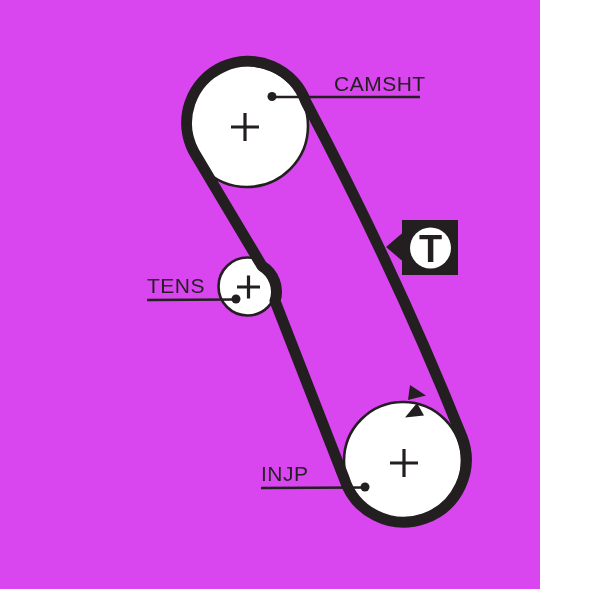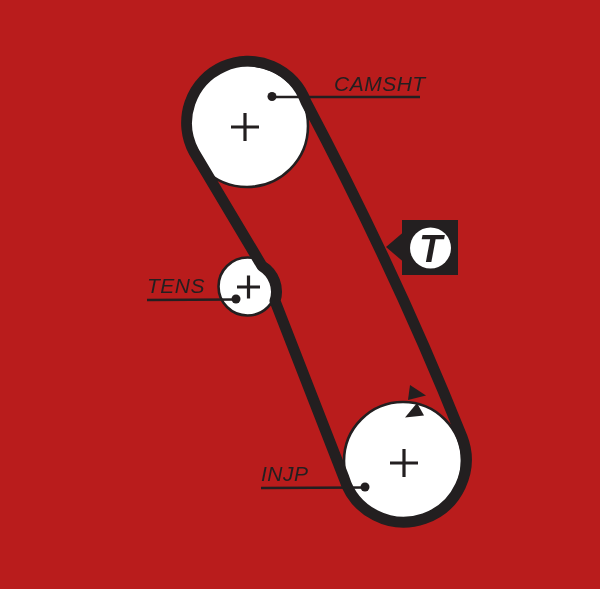--- a/index.html
+++ b/index.html
@@ -2,26 +2,25 @@
 <html><head>
 <meta charset="utf-8">
 <style>
   html, body {
     margin: 0;
     padding: 0;
     background: #ffffff;
   }
   .stage {
     position: relative;
-    width: 600px;
+    width: 540px;
     height: 589px;
-    background: #b91c1c;
+    background: #d946ef;
     overflow: hidden;
     font-family: "Liberation Sans", sans-serif;
-    font-style: italic;
   }
   svg { display: block; }
   .pulley {
     stroke: #231f20;
     stroke-width: 2.6;
     fill: #ffffff;
   }
   .plus {
     stroke: #231f20;
     stroke-width: 3.2;

